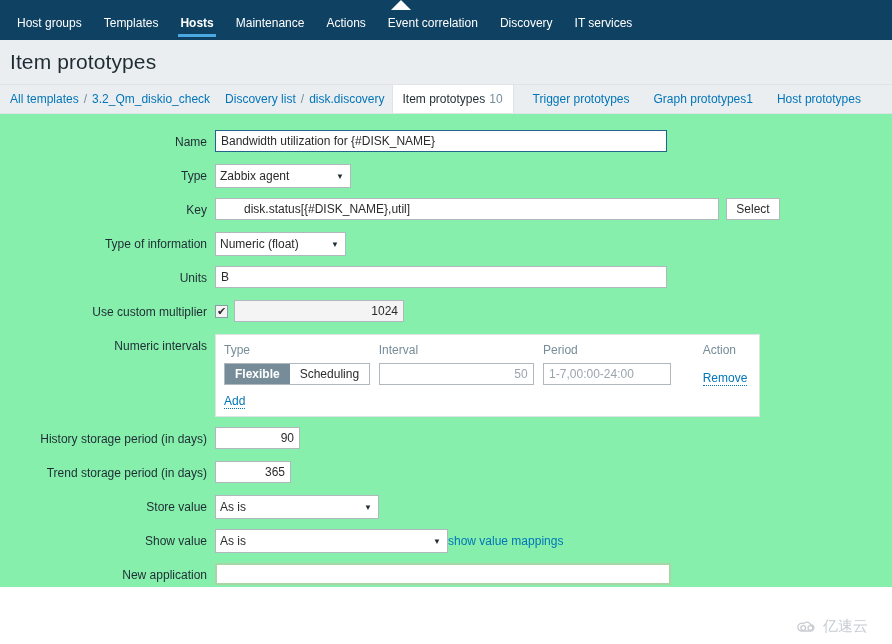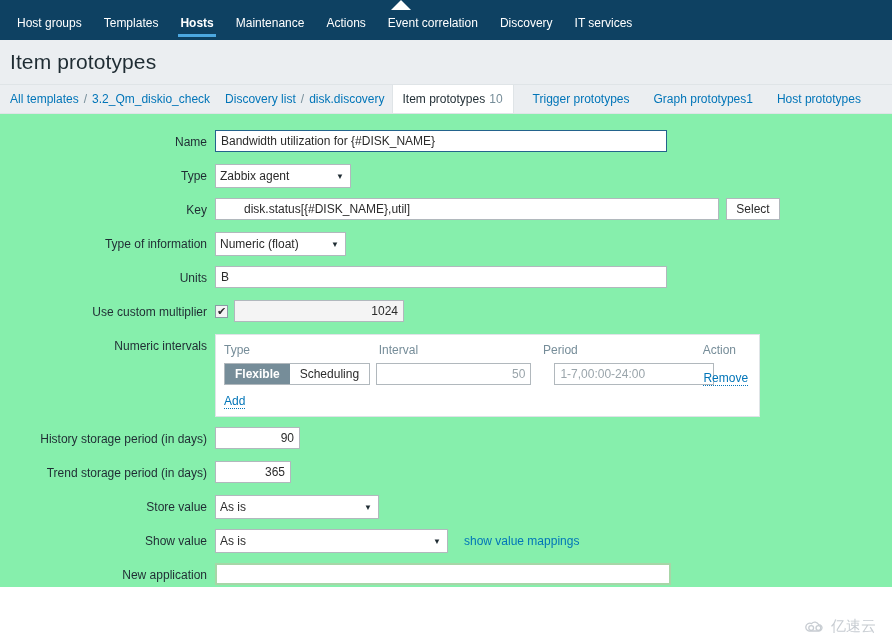--- a/index.html
+++ b/index.html
@@ -305,21 +305,21 @@
   }
 
   .green-focus {
     border: 2px solid #a7d6a7 !important;
     height: 26px;
   }
 
   
   .watermark {
     position: absolute;
-    right: 16px;
+    right: 24px;
     bottom: 8px;
     display: flex;
     align-items: center;
     opacity: 0.55;
     pointer-events: none;
   }
   .watermark .wm-txt {
     font-size: 15px;
     color: #9aa3ad;
     margin-left: 4px;
@@ -444,21 +444,21 @@
           <div class="c-type">
             <span class="toggle">
               <span class="opt on">Flexible</span>
               <span class="opt">Scheduling</span>
             </span>
           </div>
           <div class="c-int">
             <input class="txt num" style="width: 155px;" placeholder="50">
           </div>
           <div class="c-per">
-            <input class="txt" style="width: 160px; margin-left: 16px;" placeholder="1-7,00:00-24:00">
+            <input class="txt" style="width: 128px;" placeholder="1-7,00:00-24:00">
           </div>
           <div class="c-act">
             <span class="lnk">Remove</span>
           </div>
         </div>
         <div style="padding-top:9px;">
           <span class="lnk">Add</span>
         </div>
       </div>
     </div>
@@ -490,21 +490,21 @@
   </div>
 
   <div class="row">
     <div class="lbl">Show value</div>
     <div class="ctrl">
       <span class="selwrap">
         <select class="sel" style="width:233px;">
           <option>As is</option>
         </select>
       </span>
-      <span class="lnk-plain" style="margin-left:16px;">show value mappings</span>
+      <span class="lnk-plain" style="margin-left:0;">show value mappings</span>
     </div>
   </div>
 
   <div class="row">
     <div class="lbl">New application</div>
     <div class="ctrl">
       <input class="txt green-focus" style="width: 456px;" value="">
     </div>
   </div>
 

